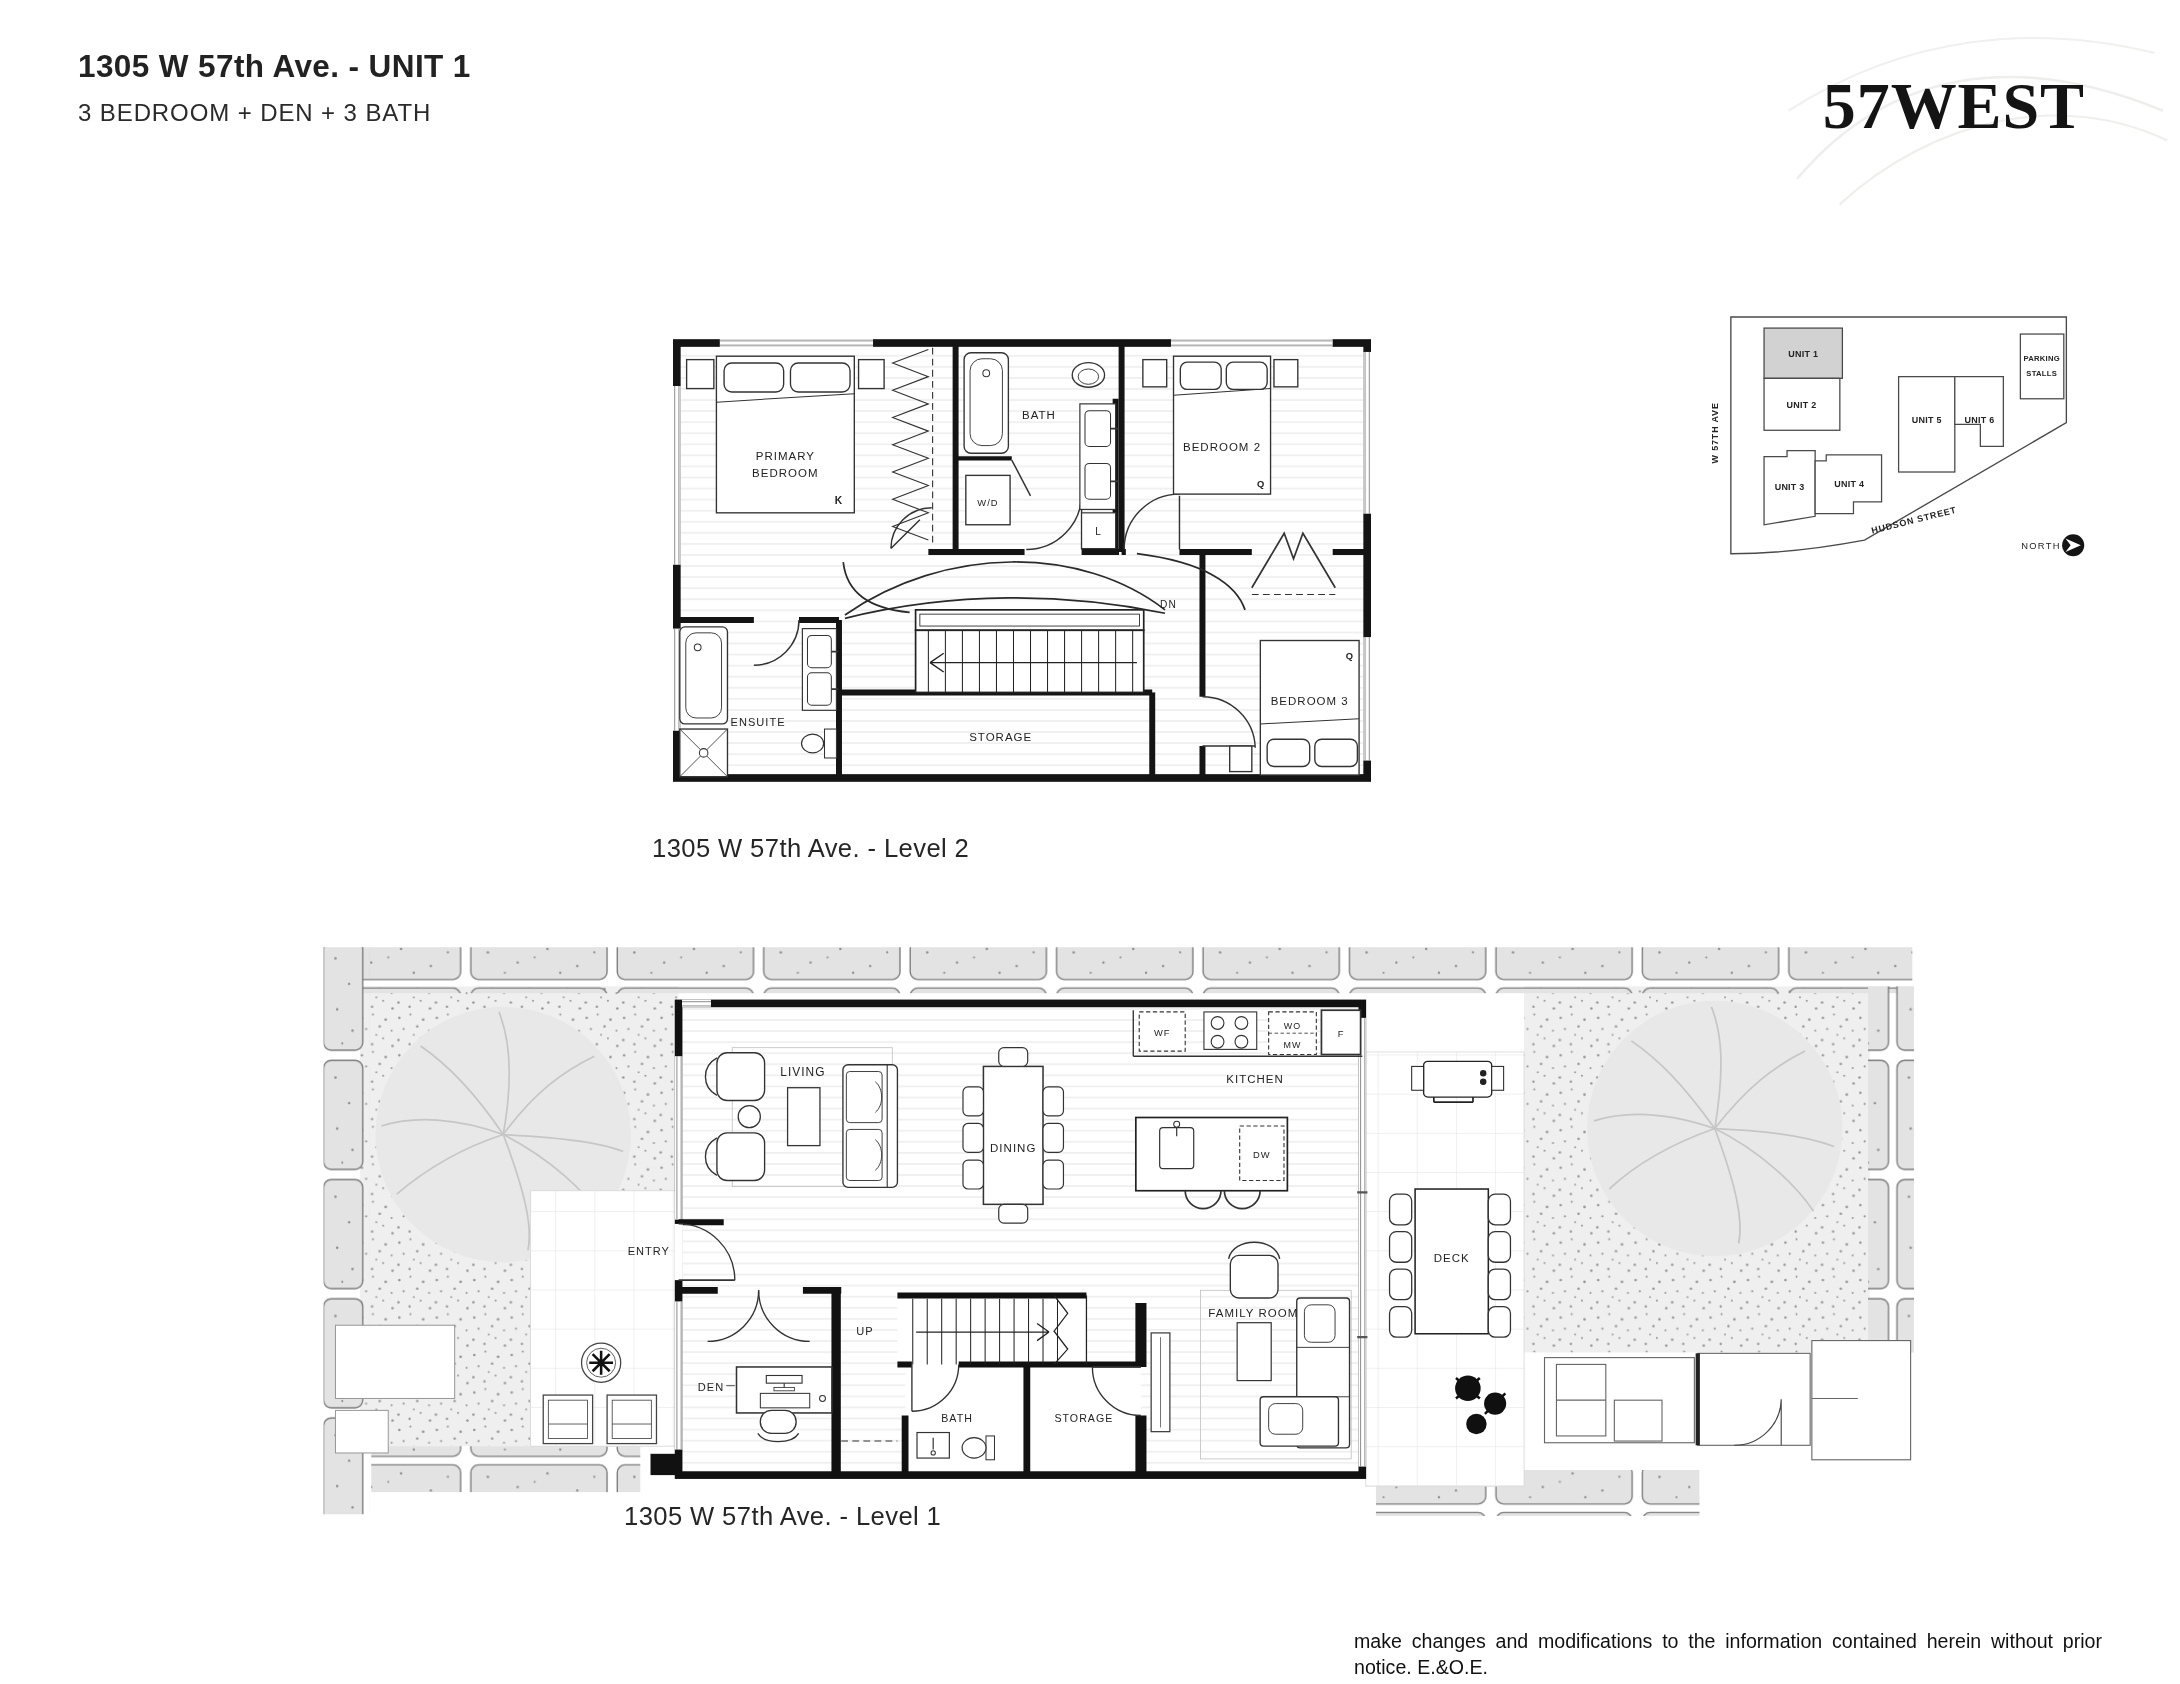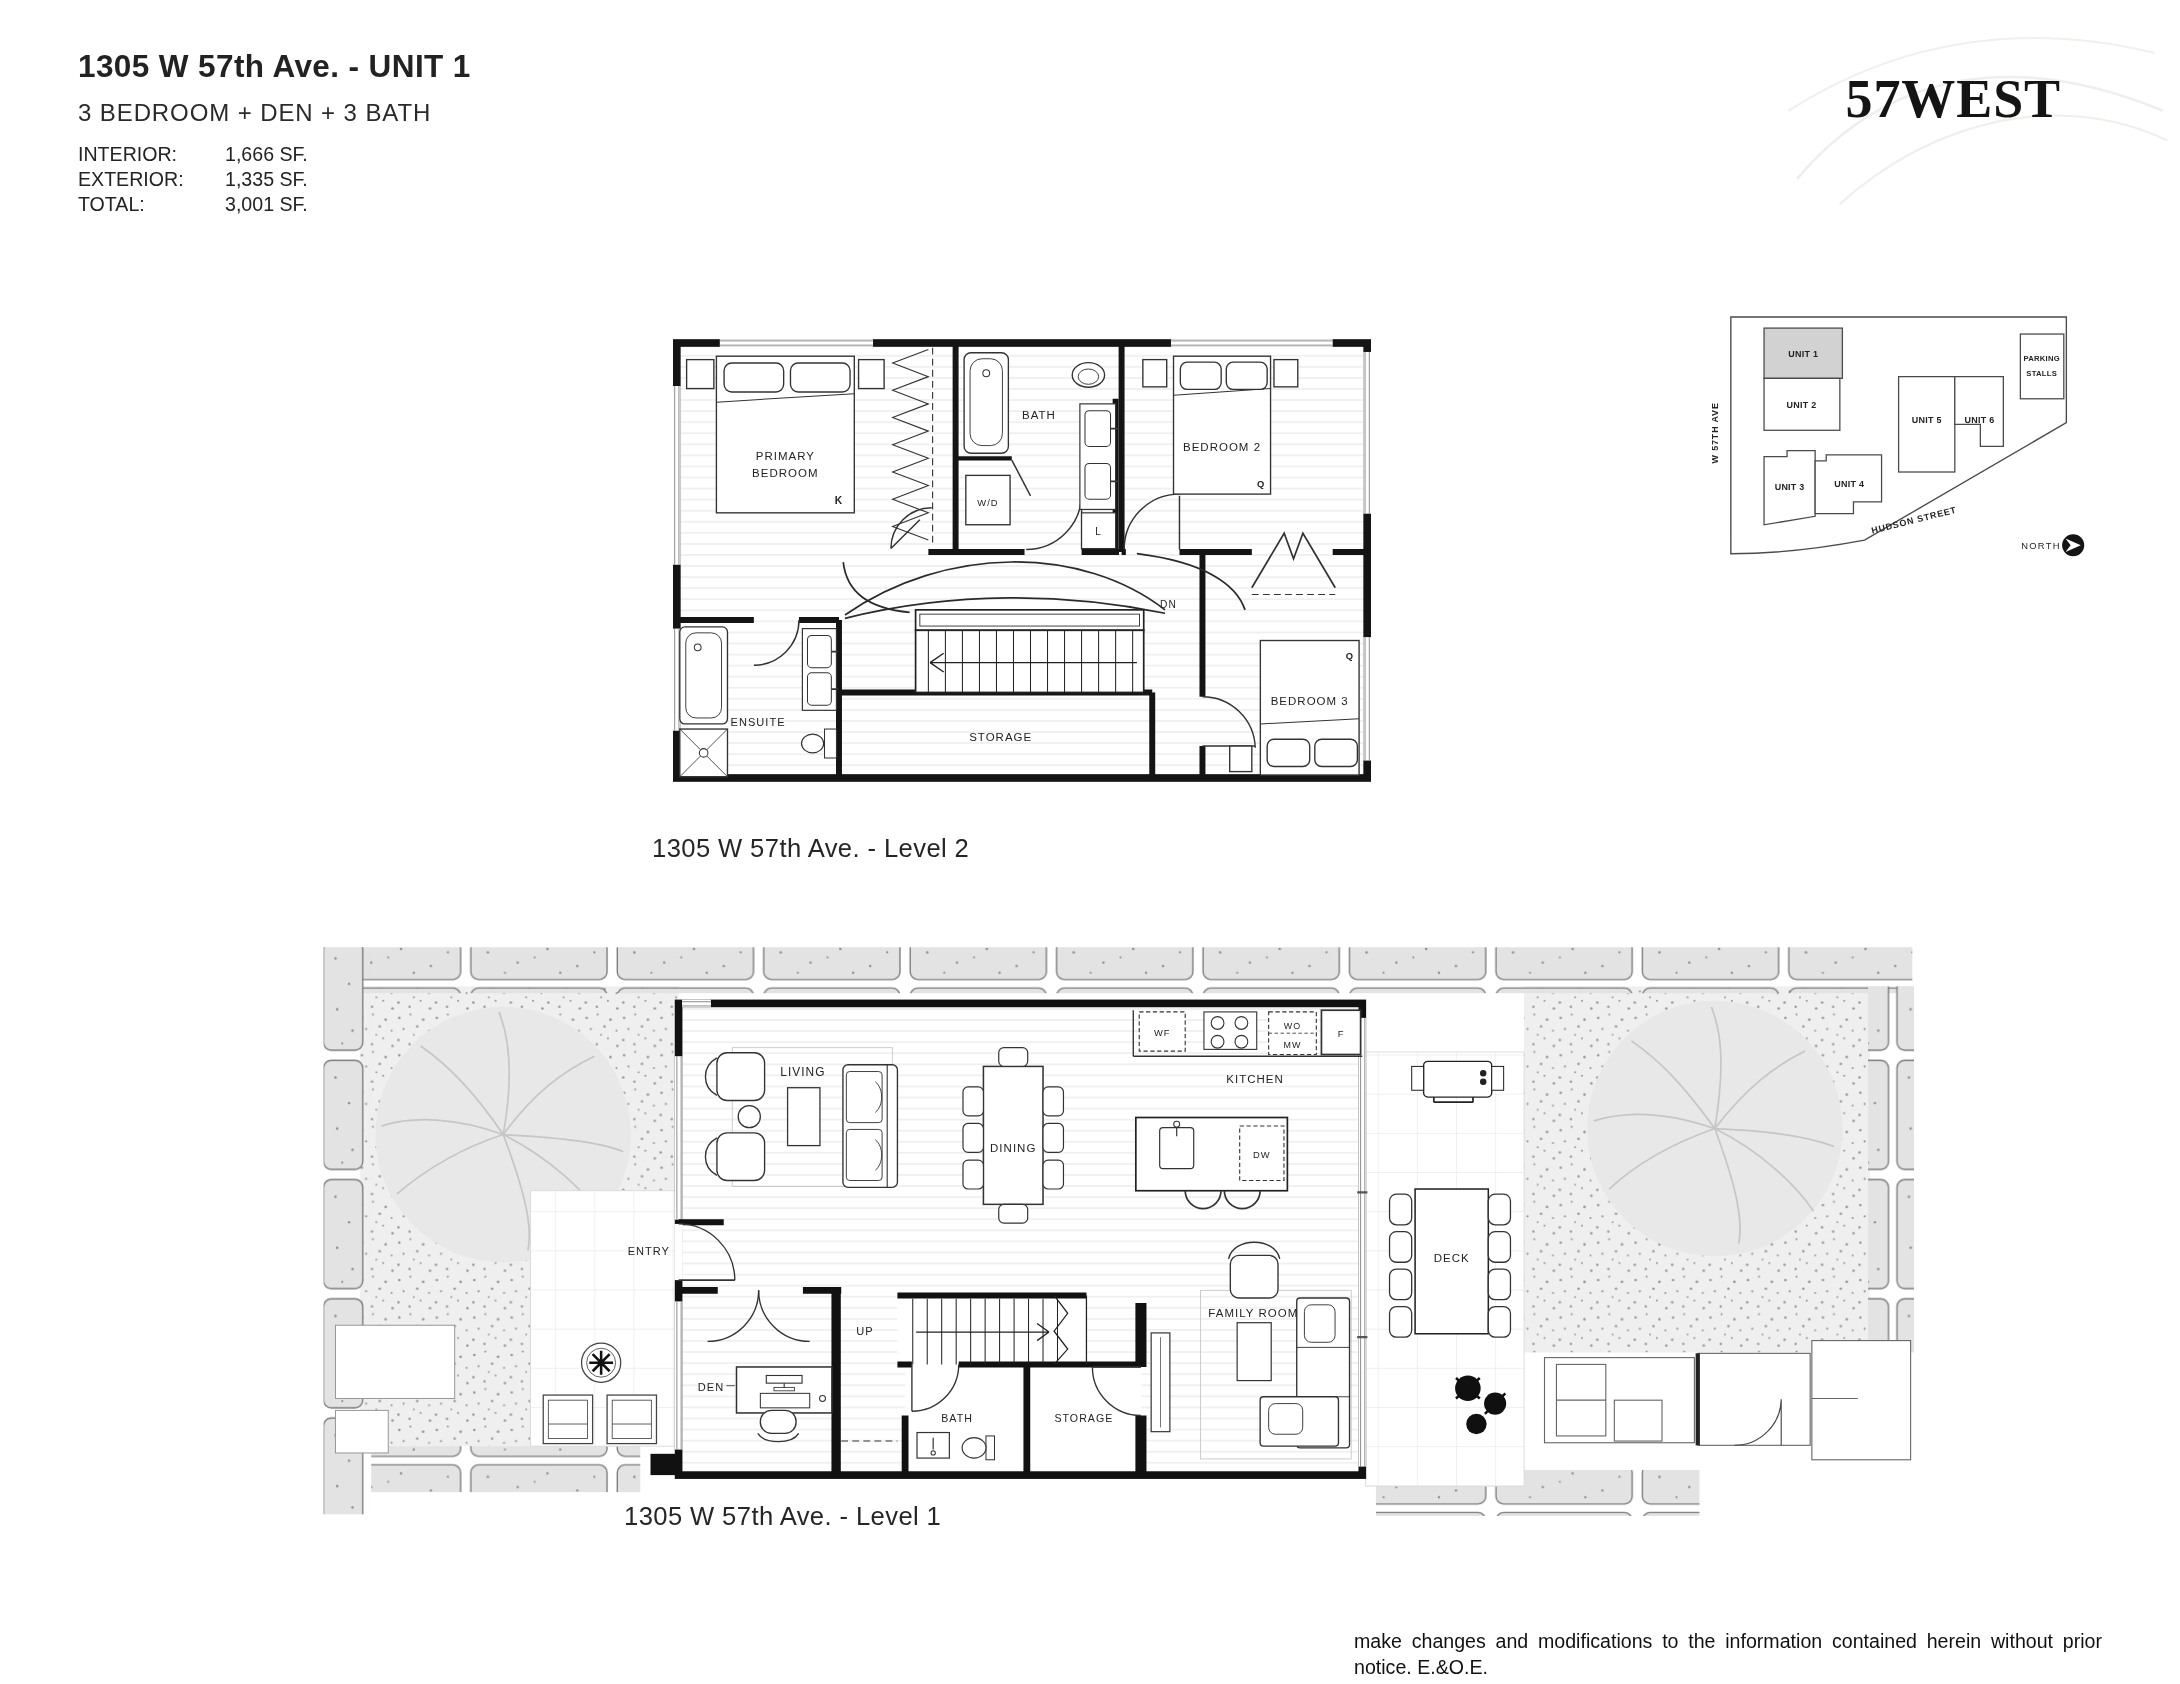--- a/index.html
+++ b/index.html
@@ -7,55 +7,41 @@
         font-family:"Liberation Sans",sans-serif;color:#232323;border-radius:16px;}
   .abs{position:absolute;}
   
   .hdr{left:78px;top:48px;}
   .hdr-title{font-size:31.5px;font-weight:600;letter-spacing:0.4px;color:#222;}
   .hdr-sub{font-size:24px;font-weight:400;letter-spacing:0.9px;margin-top:14px;color:#2a2a2a;}
   .stats{margin-top:15.3px;font-size:19.6px;line-height:25px;}
   .stat-row{display:flex;}
   .stat-label{width:147px;}
   
-  .logo{right:120px;top:68px;font-family:"Liberation Serif",serif;font-weight:bold;
-        font-size:54px;letter-spacing:0.9px;color:#141414;z-index:3;}
+  .logo{right:96px;top:68px;font-family:"Liberation Serif",serif;font-weight:bold;
+        font-size:66px;letter-spacing:0.9px;color:#141414;z-index:3;}
   
   .caption{font-size:25.6px;letter-spacing:0.4px;color:#262626;margin-top:6px;}
   .cap2{left:652px;top:828px;}
   .cap1{left:624px;top:1496px;}
   
   .disc{left:1354px;top:1629px;width:748px;font-size:19.6px;line-height:1.32;color:#111;}
   .disc .l1{text-align:justify;text-align-last:justify;}
   .disc .l2{text-align:justify;}
   svg text{font-family:"Liberation Sans",sans-serif;fill:#232323;}
   .rl{letter-spacing:1.2px;}
 </style>
 </head>
 <body>
 
 <div class="page">
 
   <div class="abs hdr">
     <div class="hdr-title">1305 W 57th Ave. - UNIT 1</div>
     <div class="hdr-sub">3 BEDROOM + DEN + 3 BATH</div>
-    <div class="stats">
-      <div class="stat-row">
-        <span class="stat-label">INTERIOR:</span>
-        <span class="stat-value">1,666 SF.</span>
-      </div>
-      <div class="stat-row">
-        <span class="stat-label">EXTERIOR:</span>
-        <span class="stat-value">1,335 SF.</span>
-      </div>
-      <div class="stat-row">
-        <span class="stat-label">TOTAL:</span>
-        <span class="stat-value">3,001 SF.</span>
-      </div>
-    </div>
   </div>
 
   <svg class="abs" style="left:1780px;top:0px" width="400" height="213" viewBox="0 0 470 250">
     <path d="M20,210 C130,80 280,60 450,130" stroke="#eeeeec" stroke-width="3" fill="none"></path>
     <path d="M70,240 C180,140 330,105 455,165" stroke="#efefec" stroke-width="2.5" fill="none"></path>
     <path d="M10,130 C150,40 300,28 440,62" stroke="#f0f0ee" stroke-width="2.5" fill="none"></path>
   </svg>
   <div class="abs logo">57WEST</div>
 
   <svg class="abs" style="left:1707px;top:305px" width="436" height="271" viewBox="0 0 512 318">

